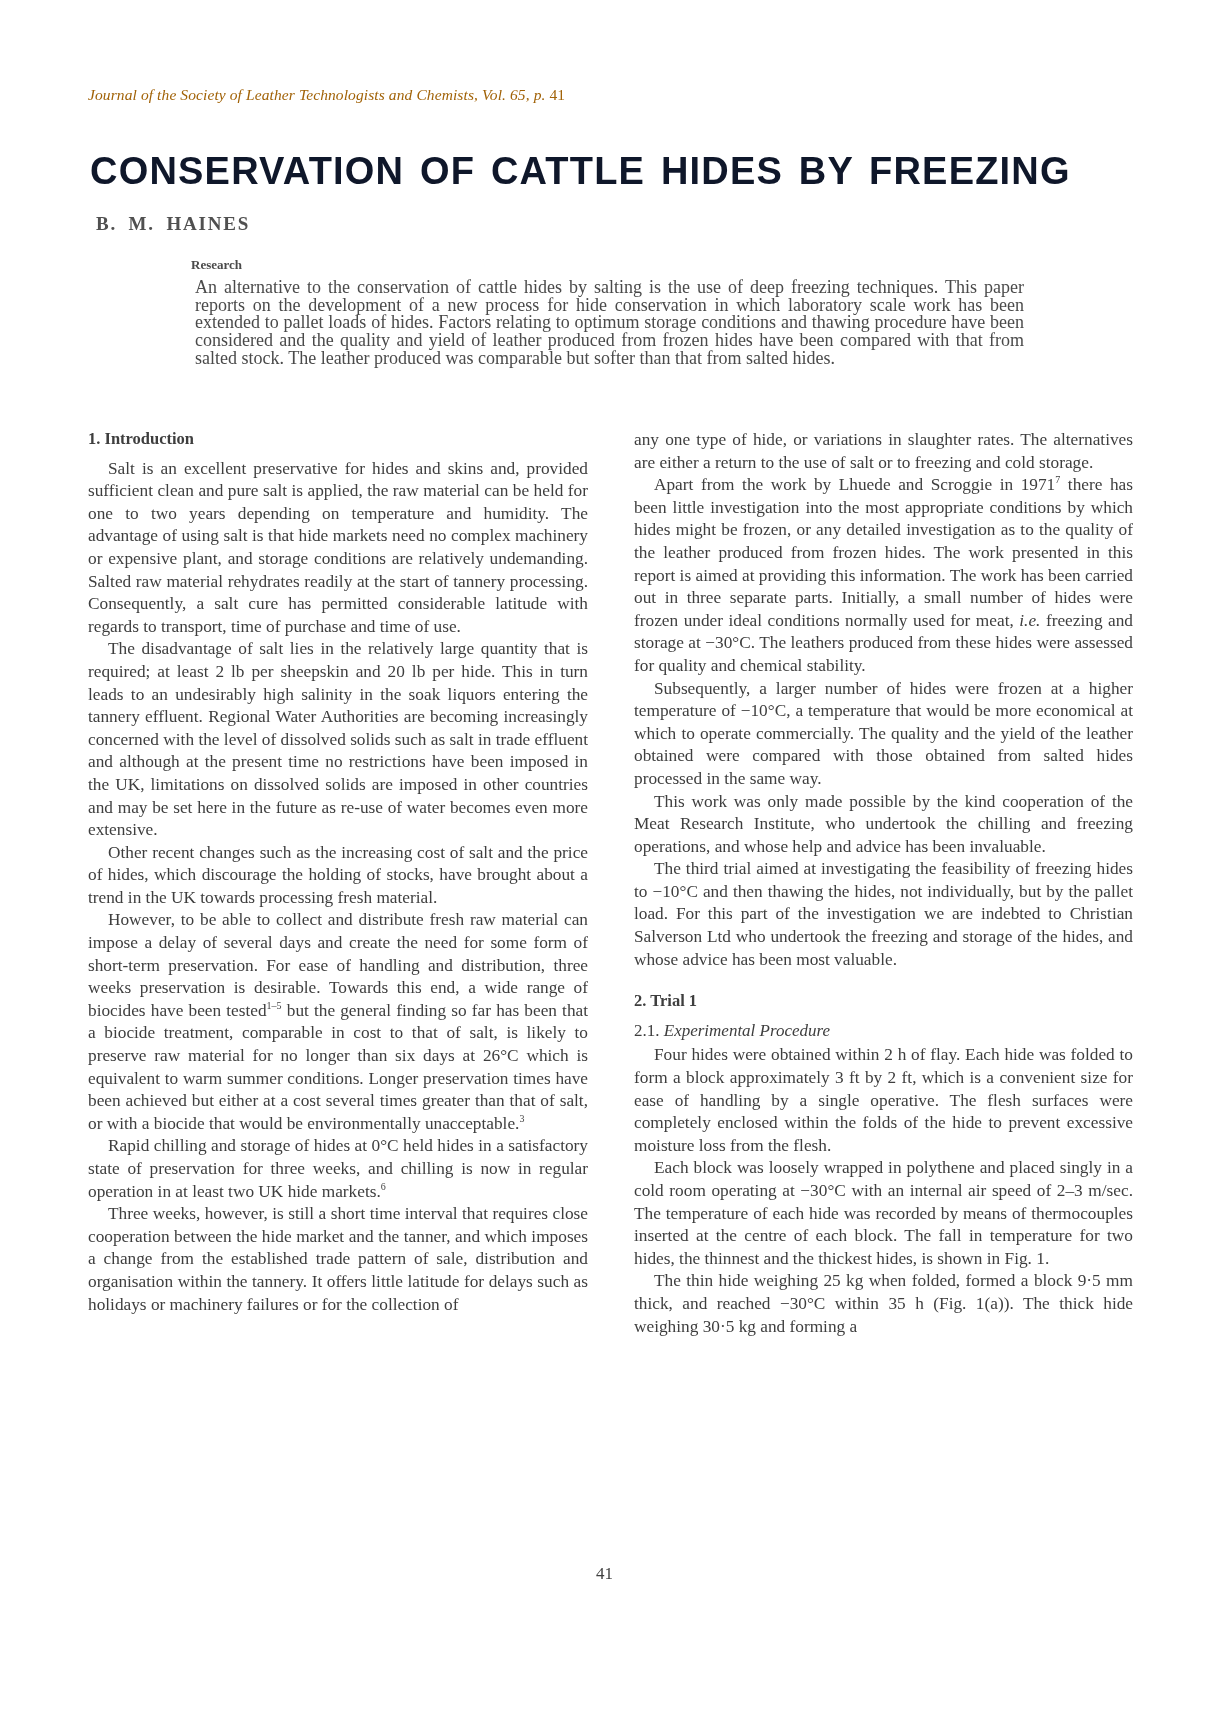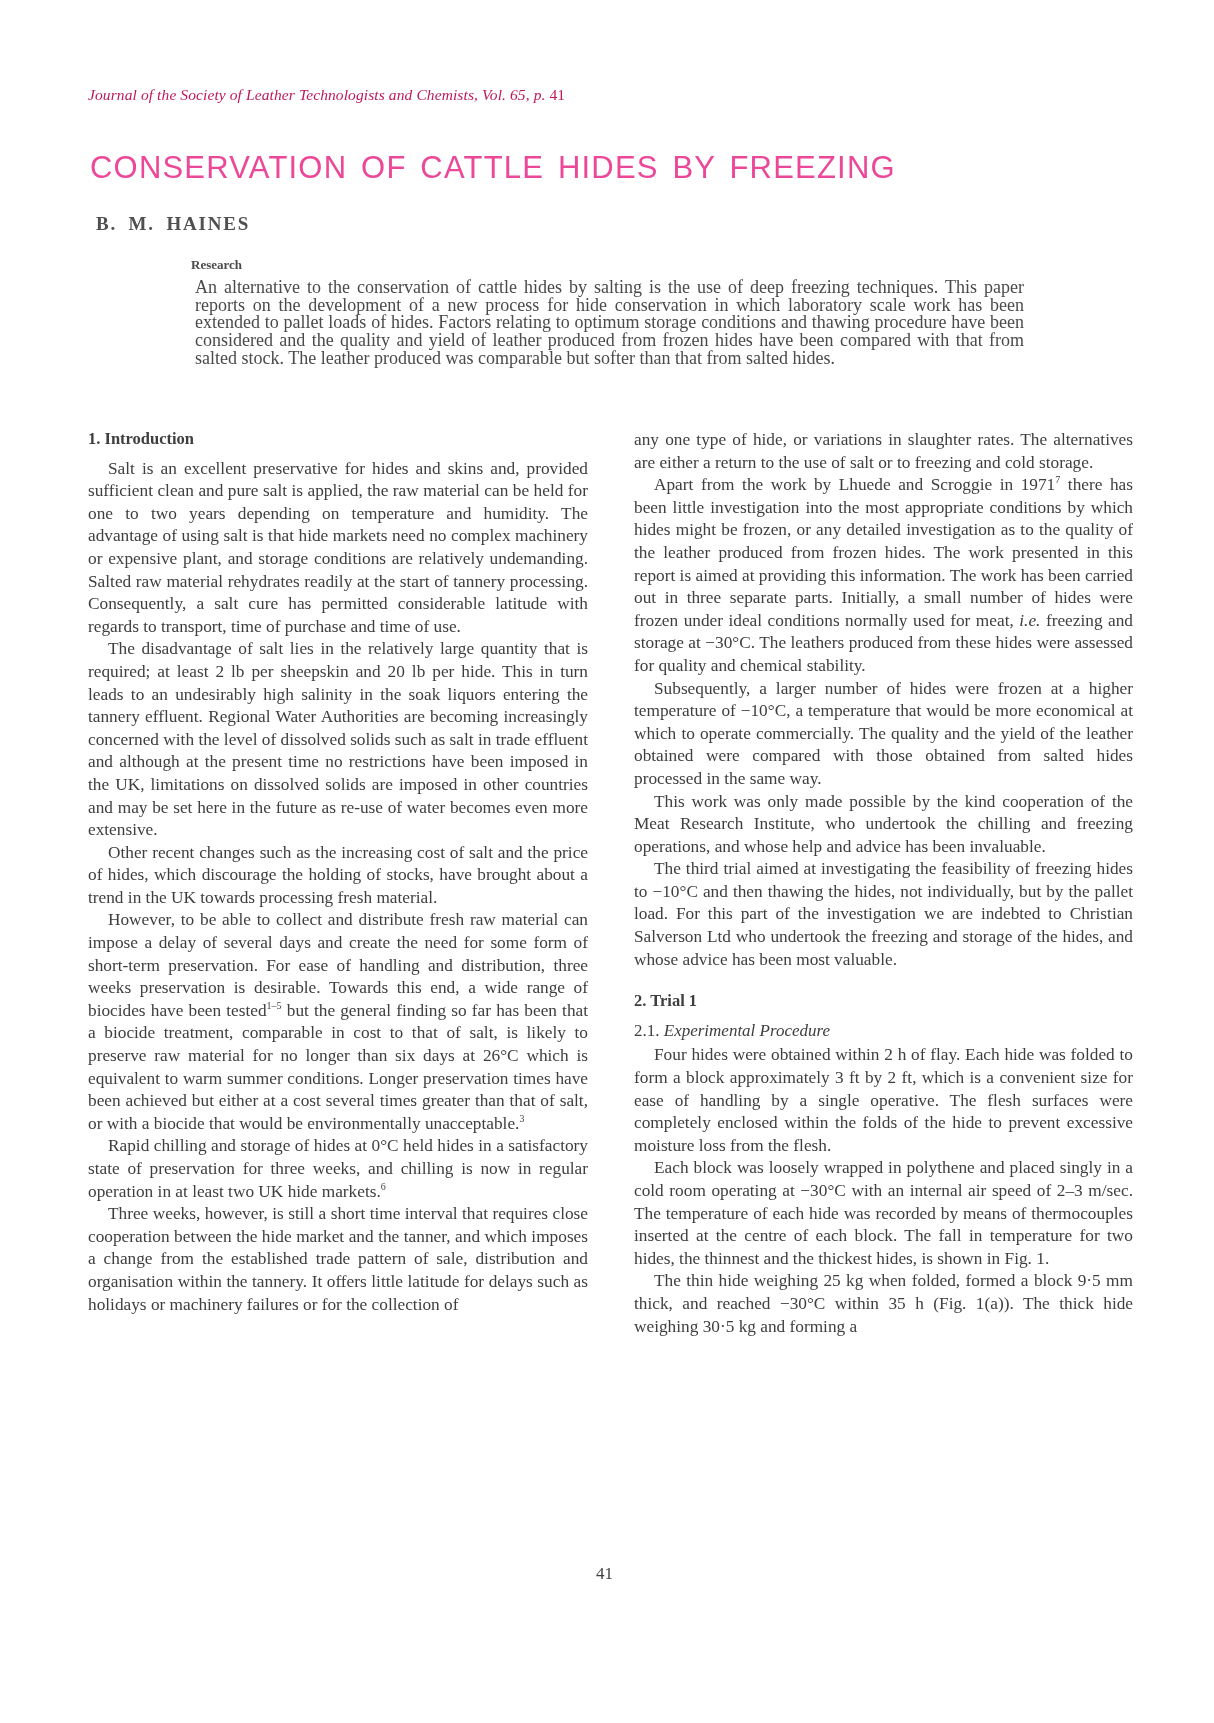--- a/index.html
+++ b/index.html
@@ -21,36 +21,36 @@
     width: 1214px;
     height: 1723px;
   }
   .running-head {
     position: absolute;
     left: 88px;
     top: 86px;
     font-family: "Liberation Serif", serif;
     font-style: italic;
     font-size: 15.5px;
-    color: #be185d;
+    color: #a16207;
     letter-spacing: 0.1px;
   }
   .running-head .pg {
     font-style: normal;
   }
   .title {
     position: absolute;
     left: 90px;
     top: 150px;
     margin: 0;
     font-family: "Liberation Sans", "DejaVu Sans", sans-serif;
-    font-weight: normal;
-    font-size: 31px;
+    font-weight: bold;
+    font-size: 38px;
     letter-spacing: 1.2px;
-    color: #ec4899;
+    color: #0f172a;
     word-spacing: 4px;
   }
   .author {
     position: absolute;
     left: 90px;
     top: 207px;
     margin: 6px;
     font-family: Liberation Serif, serif;
     font-weight: bold;
     font-size: 19px;

